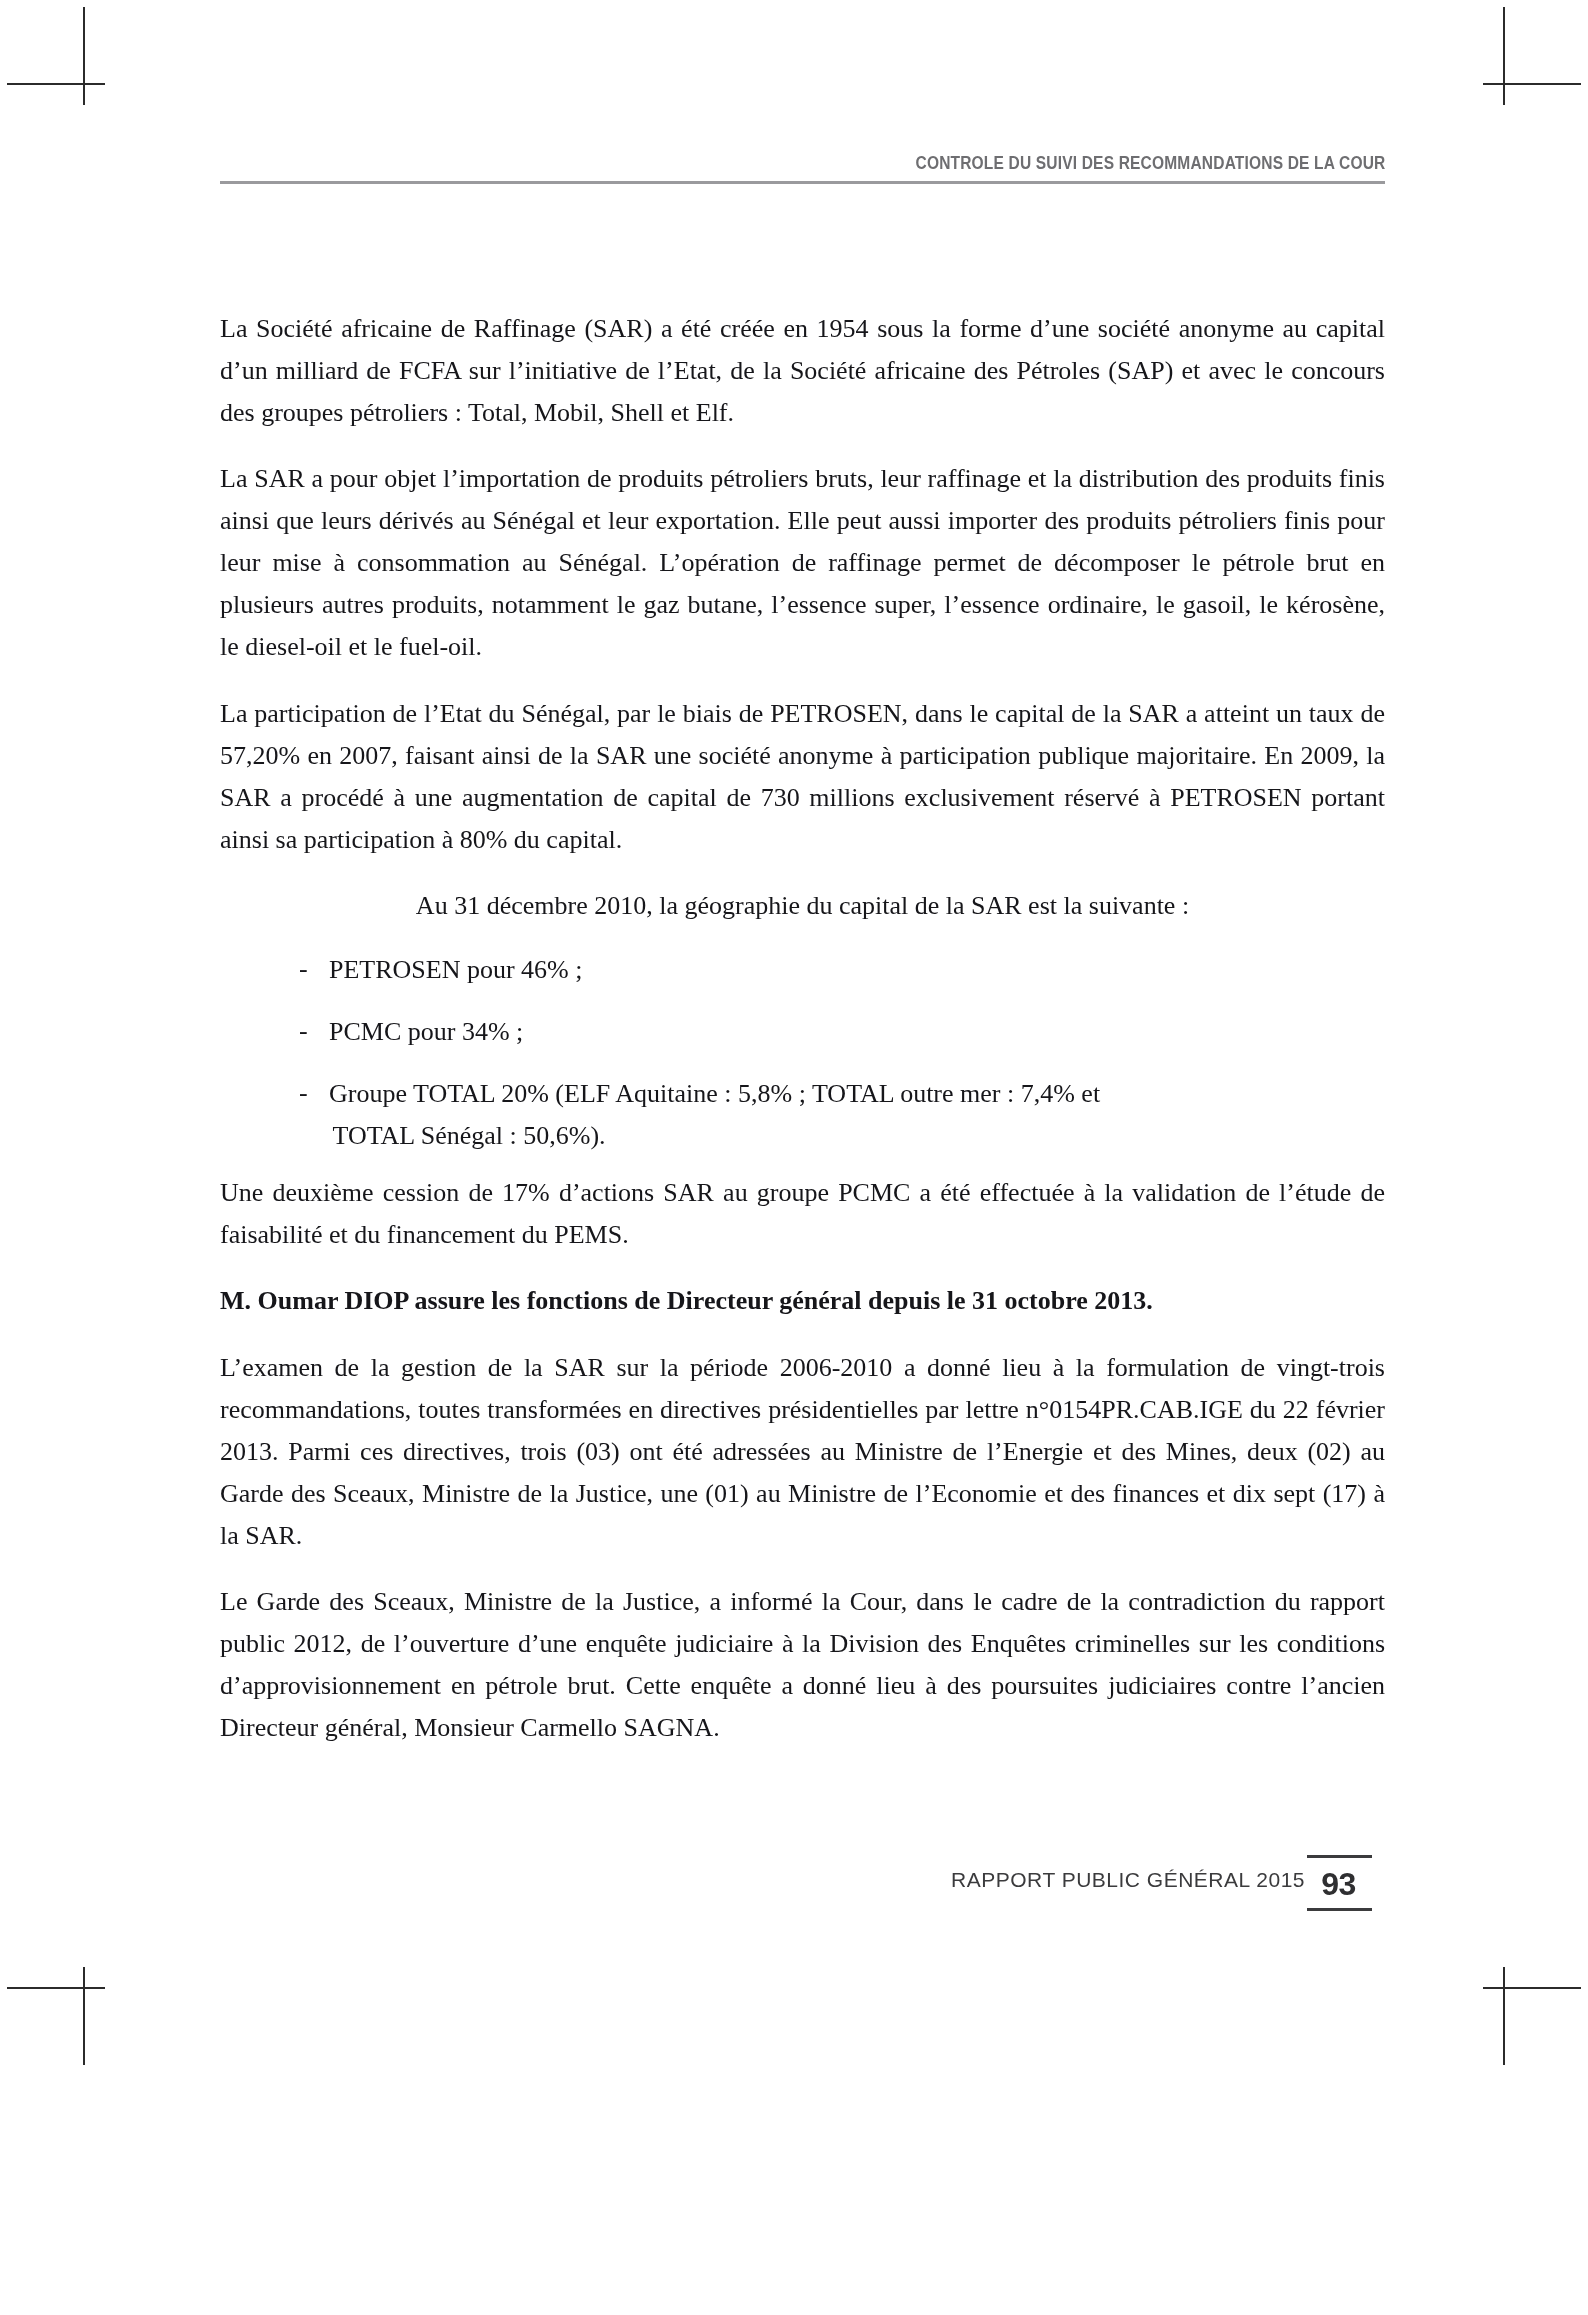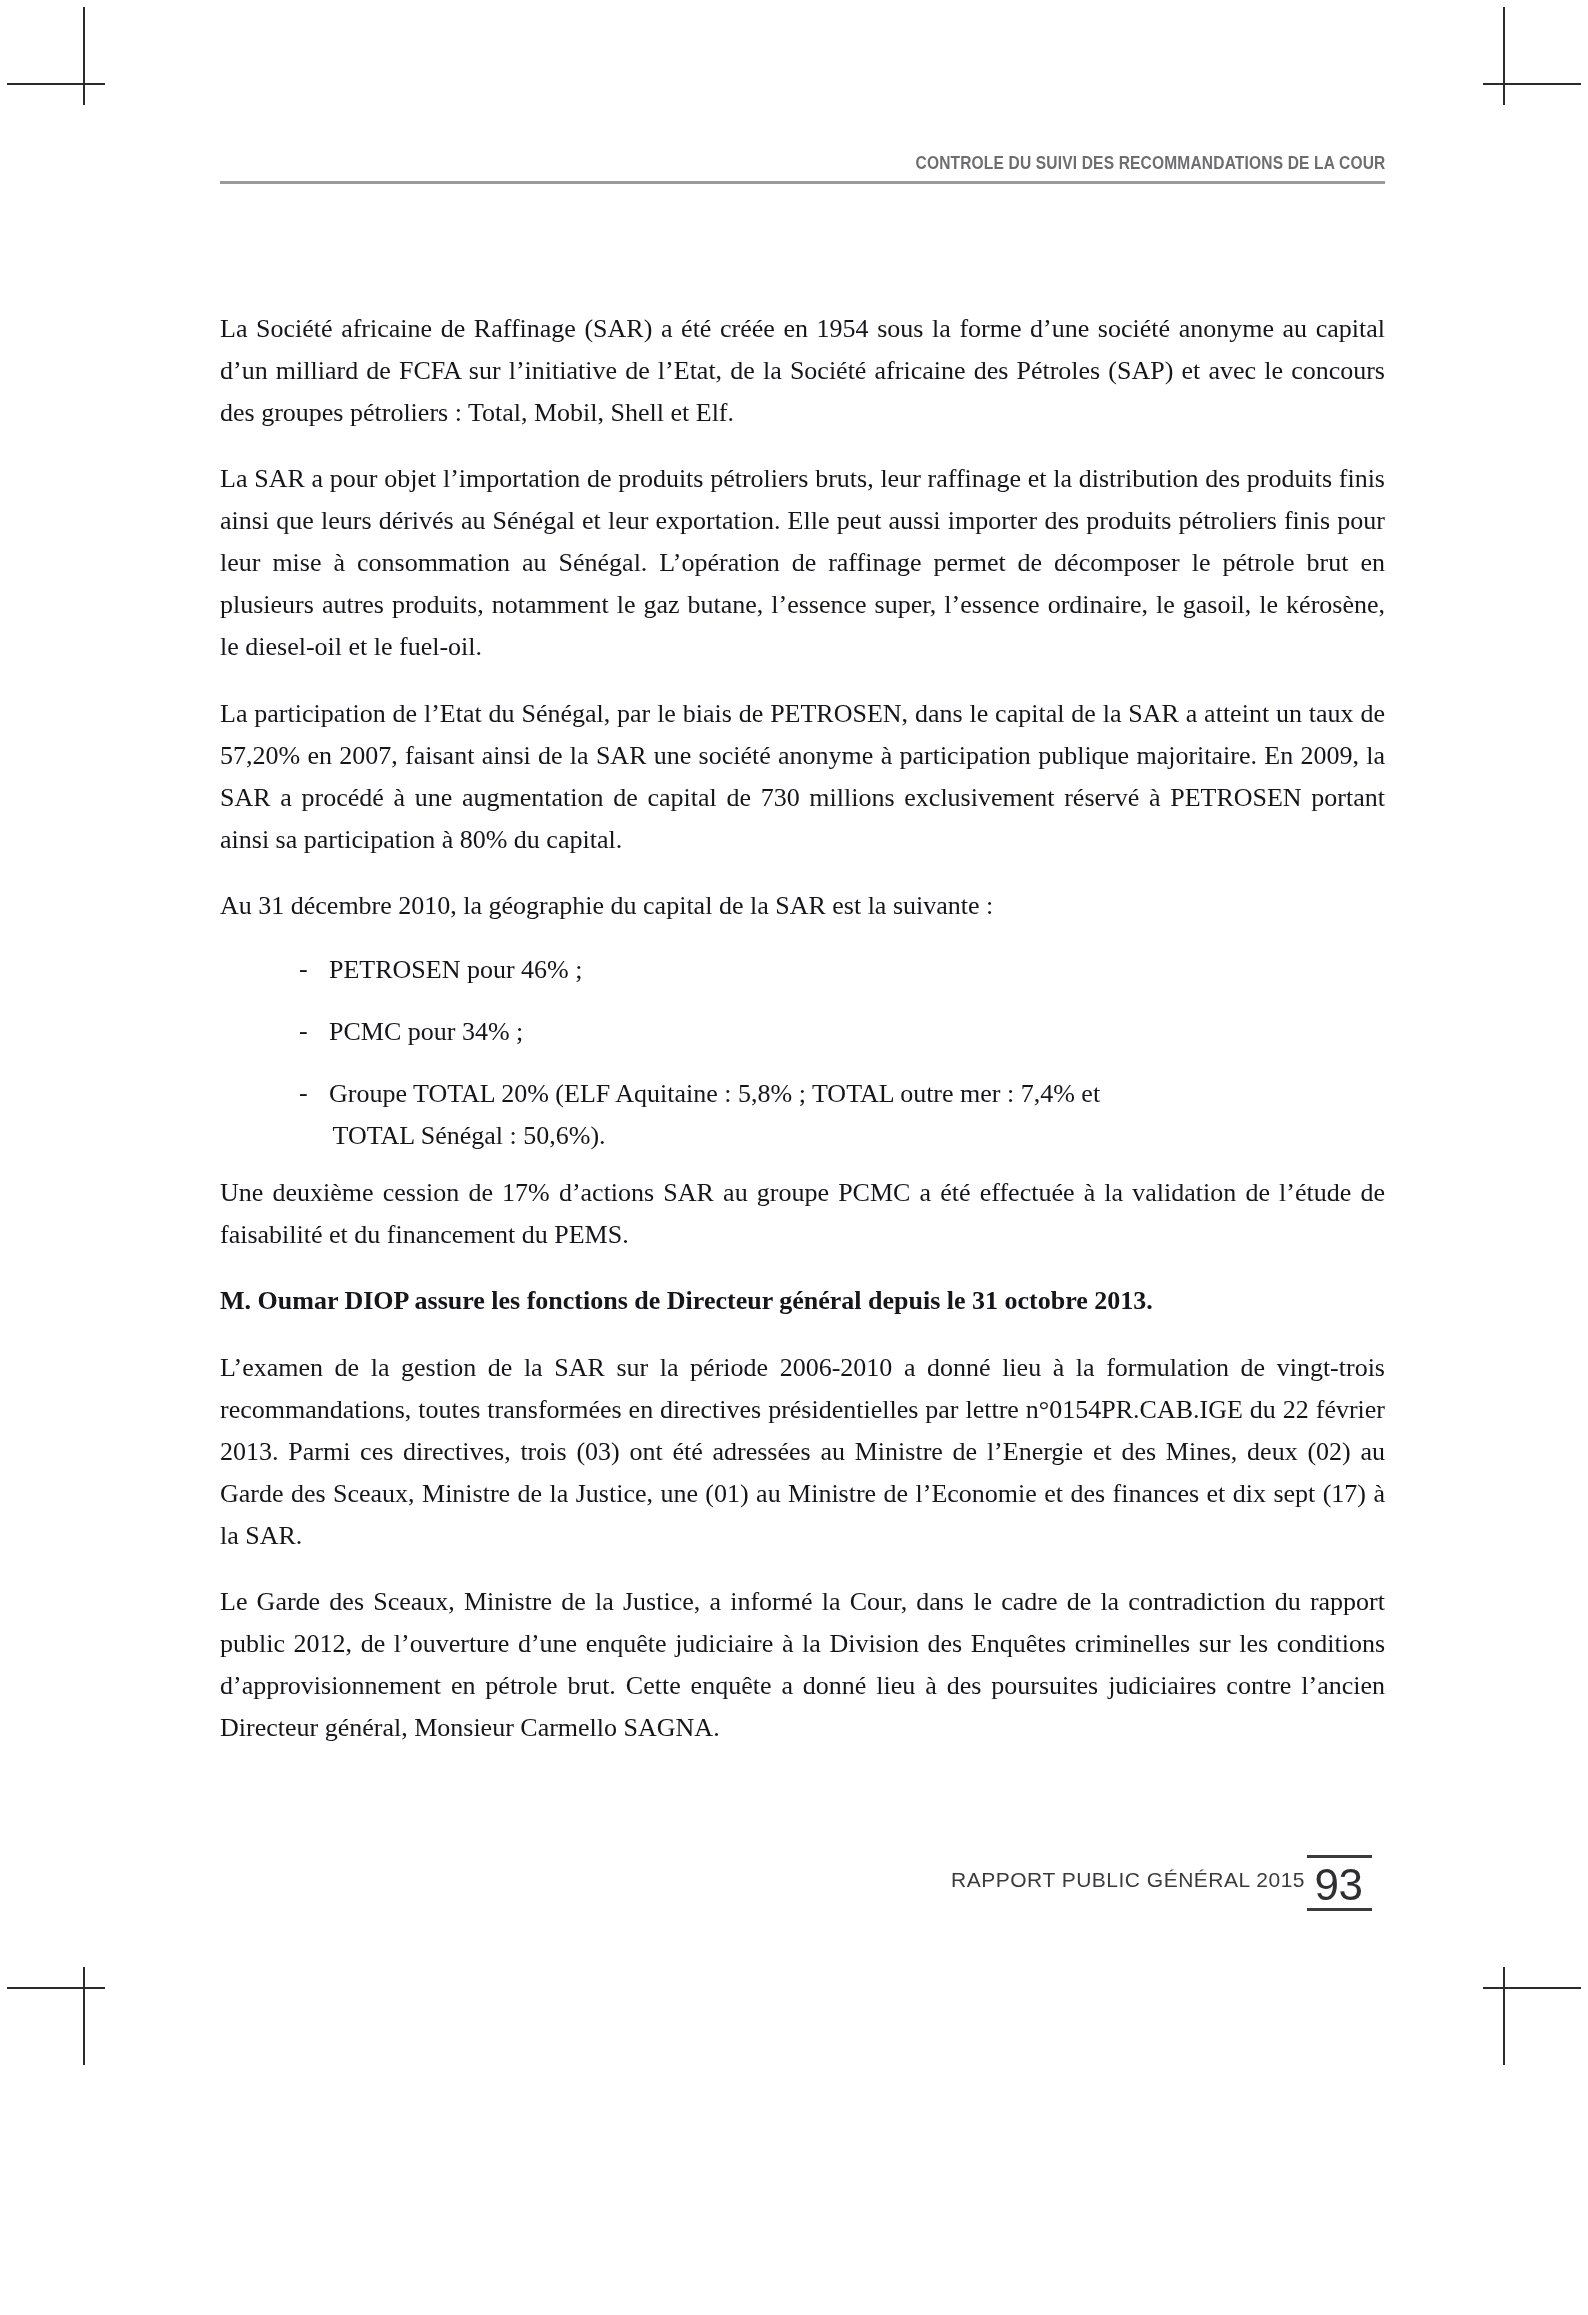--- a/index.html
+++ b/index.html
@@ -96,21 +96,21 @@
     font-size: 26px;
     line-height: 42px;
   }
   p.para {
     margin: 0 0 24.4px 0;
     text-align: justify;
     text-justify: inter-word;
     hyphens: none;
   }
   p.para.tight { margin-bottom: 0; }
-  p.para.nojust { text-align: left; }
+  p.para.nojust { text-align: center; }
   p.para.bold {
     font-weight: bold;
     margin-bottom: 25px;
   }
 
   .bullets {
     margin: 22px 0 3.6px 0;
     padding: 0;
     list-style: none;
   }
@@ -163,22 +163,22 @@
     position: absolute;
     left: 1.8px;
     right: 0;
     height: 2.7px;
     background: #3b3b3d;
   }
   .page-num-box::before { top: 0; }
   .page-num-box::after  { bottom: 0; }
   .page-num {
     font-family: "Liberation Sans", "DejaVu Sans", sans-serif;
-    font-weight: normal;
-    font-size: 44px;
+    font-weight: bold;
+    font-size: 32px;
     color: #2f2f31;
     line-height: 45px;
     letter-spacing: -0.5px;
   }
 </style>
 </head>
 <body>
 
 <div class="page">
 

